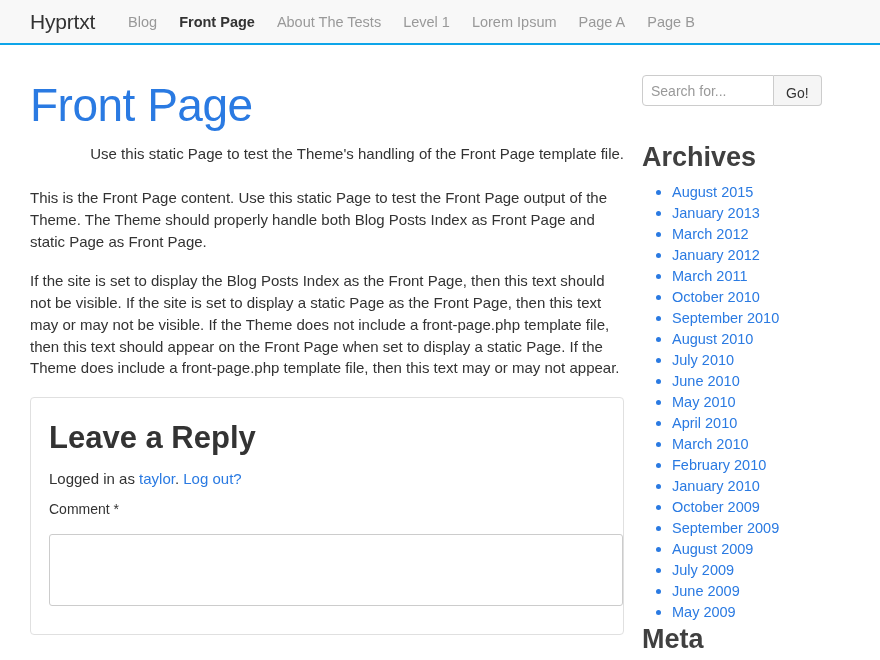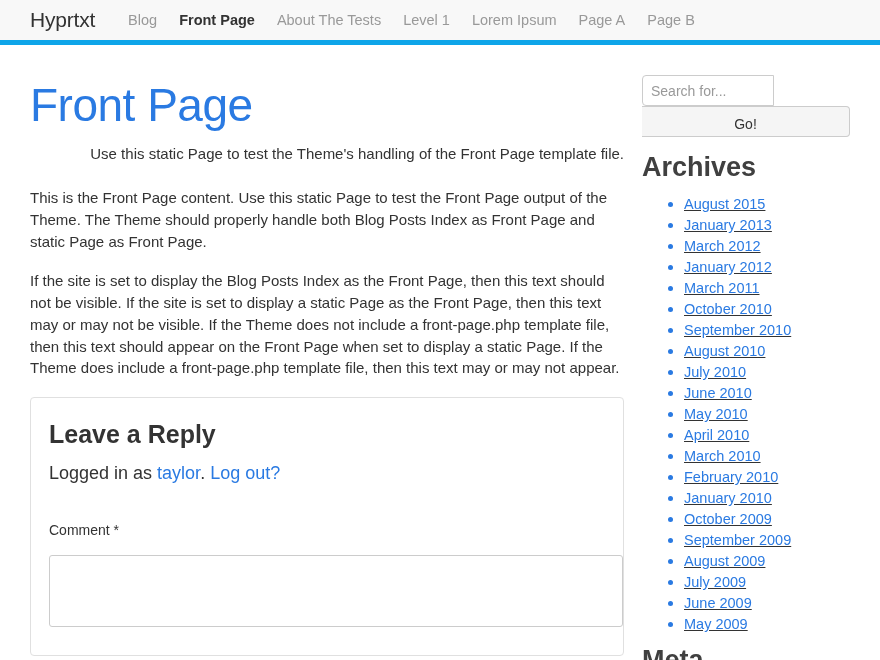--- a/index.html
+++ b/index.html
@@ -17,21 +17,21 @@
     width: 880px;
     height: 660px;
     position: relative;
     background: #ffffff;
   }
 
   
   .navbar {
     height: 45px;
     background: #f8f8f8;
-    border-bottom: 5px solid #0ea5e9;
+    border-bottom: 2px solid #0ea5e9;
     display: flex;
     align-items: center;
     padding: 0 0 0 30px;
   }
   .brand {
     font-size: 21px;
     color: #333333;
     font-weight: normal;
     margin-right: 22px;
     letter-spacing: -0.2px;
@@ -95,29 +95,29 @@
   }
 
   
   .reply-box {
     border: 1px solid #e0e0e0;
     border-radius: 4px;
     padding: 18px 18px 24px 18px;
     margin-top: 18px;
   }
   .reply-box h2 {
-    font-size: 25px;
+    font-size: 31px;
     font-weight: bold;
     margin: 4px 0 14px 0;
     color: #333333;
   }
   .logged-in {
-    font-size: 18px;
-    color: #333333;
-    margin: 0 0 38px 0;
+    font-size: 15px;
+    color: #333333;
+    margin: 0 0 14px 0;
   }
   .logged-in a {
     color: #2a7ae2;
     text-decoration: none;
     cursor: pointer;
   }
   .comment-label {
     font-size: 14px;
     color: #333333;
     margin-bottom: 17px;
@@ -143,22 +143,21 @@
     font-size: 14px;
     padding: 10px 17px;
     cursor: pointer;
     font-family: "Liberation Sans", sans-serif;
   }
 
   
   .search-row {
     display: flex;
     align-items: stretch;
-    margin-bottom: 15px;
-    flex-direction: column;
+    margin-bottom: 36px;
   }
   .search-input {
     width: 132px;
     height: 31px;
     border: 1px solid #cccccc;
     border-radius: 4px 0 0 4px;
     padding: 0 8px;
     font-size: 14px;
     color: #555555;
     font-family: "Liberation Sans", sans-serif;
@@ -178,23 +177,22 @@
     font-family: "Liberation Sans", sans-serif;
   }
   .sidebar h2 {
     font-size: 27px;
     font-weight: bold;
     color: #404040;
     margin: 0 0 10px 0;
   }
   ul.archive-list {
     list-style: disc;
-    margin: 12px;
+    margin: 0;
     padding-left: 30px;
-    text-decoration: underline;
   }
   ul.archive-list li {
     margin-bottom: 3px;
     color: #2a7ae2;
   }
   ul.archive-list li a {
     color: #2a7ae2;
     text-decoration: none;
     font-size: 14.5px;
     cursor: pointer;

